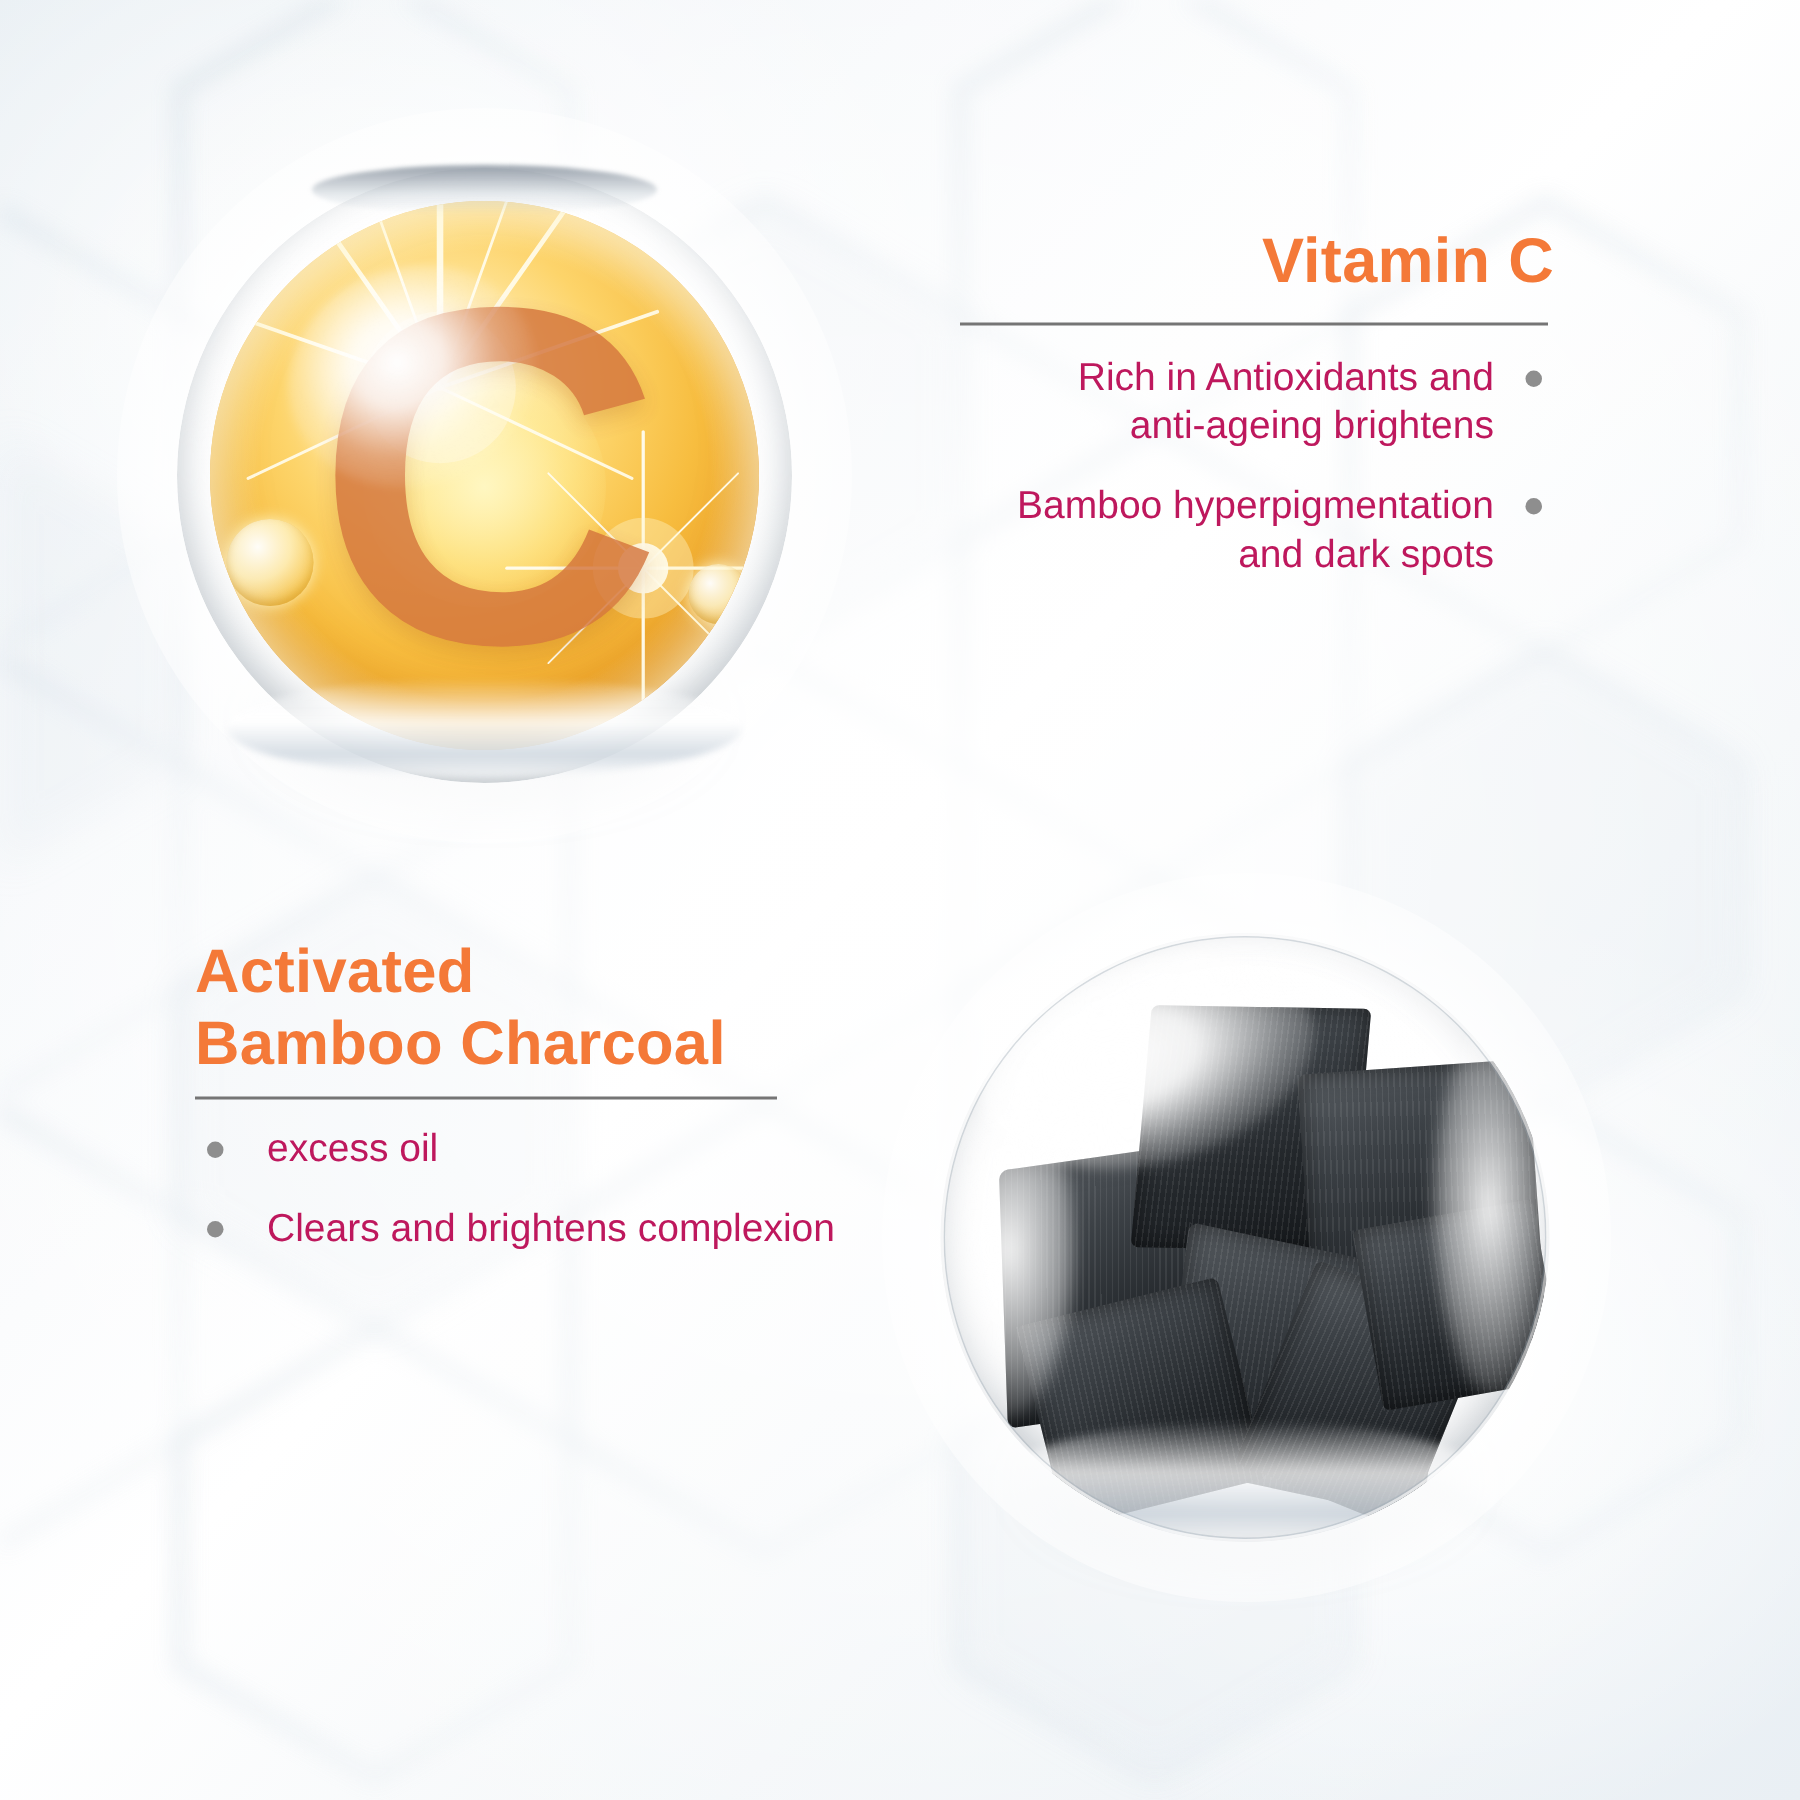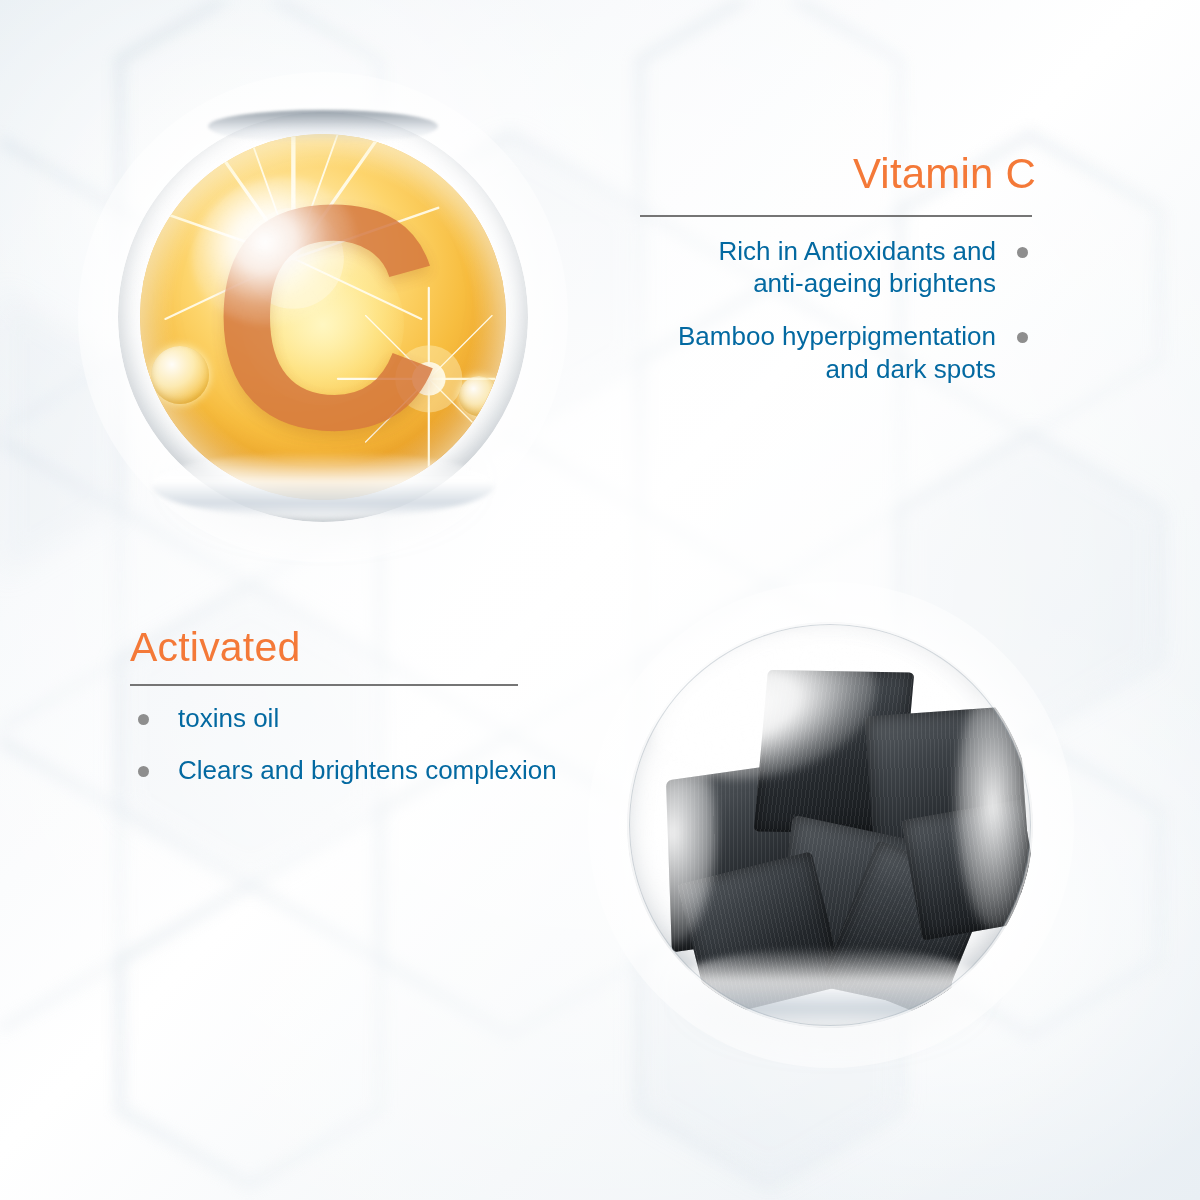--- a/index.html
+++ b/index.html
@@ -151,37 +151,37 @@
   }
 
   
   .panel{position:absolute;}
   #vitc-panel{left:640px;top:150px;width:396px;text-align:right;}
   #char-panel{left:130px;top:624px;width:520px;text-align:left;}
 
   .heading{
     color:#f47938;
     font-size:42px;
-    font-weight:normal;
+    font-weight:bold;
     line-height:1.16;
     letter-spacing:.2px;
     margin:0;
     font-family:"Liberation Sans", sans-serif;
   }
   #char-panel .heading{font-size:41px;}
   .rule{
     height:0;border:0;border-top:2px solid #757575;
     margin:12px 0 14px 0;
   }
   #char-panel .rule{width:388px;margin:12px 0 16px 0;}
   #vitc-panel .rule{width:392px;margin:16px 0 18px 0;}
 
   ul.bullets{list-style:none;margin:0;padding:0;}
   ul.bullets li{
-    color:#0369a1;
+    color:#be185d;
     font-size:26px;
     line-height:1.26;
     margin:0 0 20px 0;
     position:relative;
     font-family:"Liberation Sans", sans-serif;
   }
   
   #vitc-panel ul.bullets li{padding-right:40px;text-align:right;}
   #vitc-panel ul.bullets li .dot{
     position:absolute;right:8px;top:12px;
@@ -330,26 +330,27 @@
         <span class="dot"></span>
         <span class="lb">Bamboo hyperpigmentation</span>
         <span class="lb">and dark spots</span>
       </li>
     </ul>
   </div>
 
   <div class="panel" id="char-panel">
     <h2 class="heading">
       <span class="lb">Activated</span>
+      <span class="lb">Bamboo Charcoal</span>
     </h2>
     <hr class="rule">
     <ul class="bullets">
       <li>
         <span class="dot"></span>
-        <span class="lb">toxins oil</span>
+        <span class="lb">excess oil</span>
       </li>
       <li>
         <span class="dot"></span>
         <span class="lb">Clears and brightens complexion</span>
       </li>
     </ul>
   </div>
 
 </div>
 

